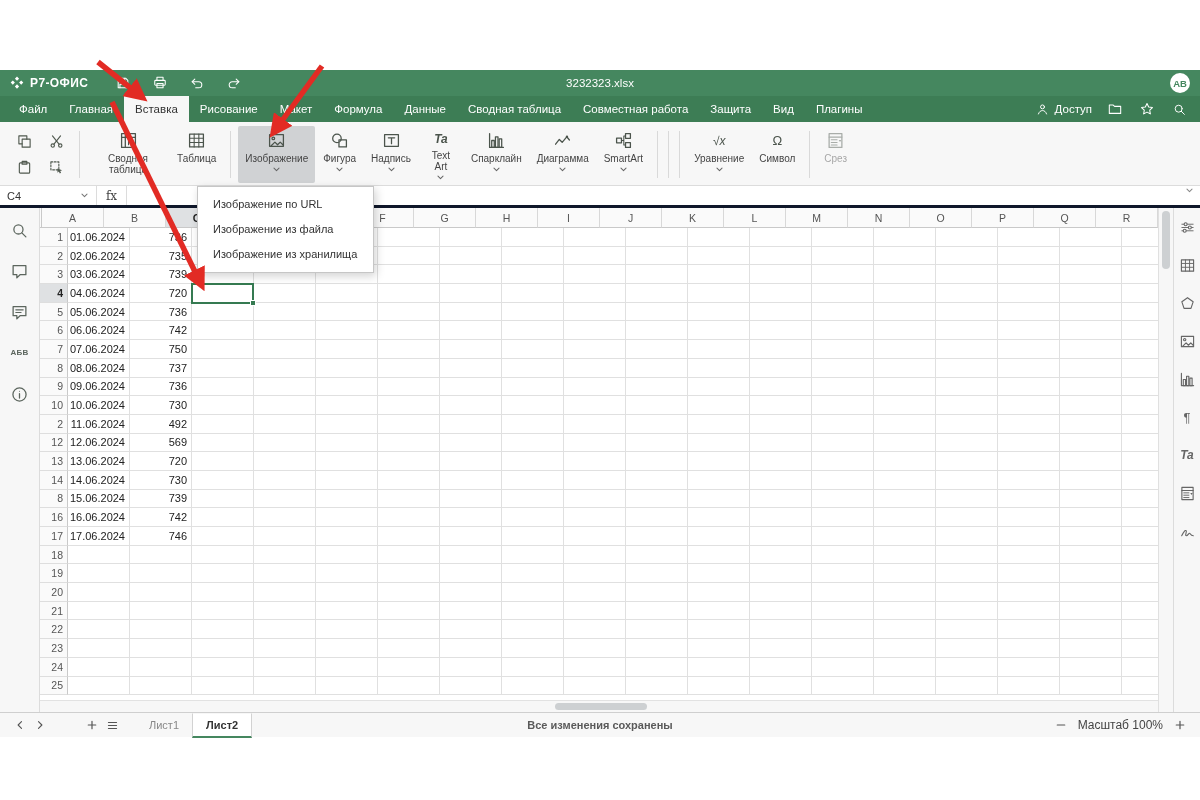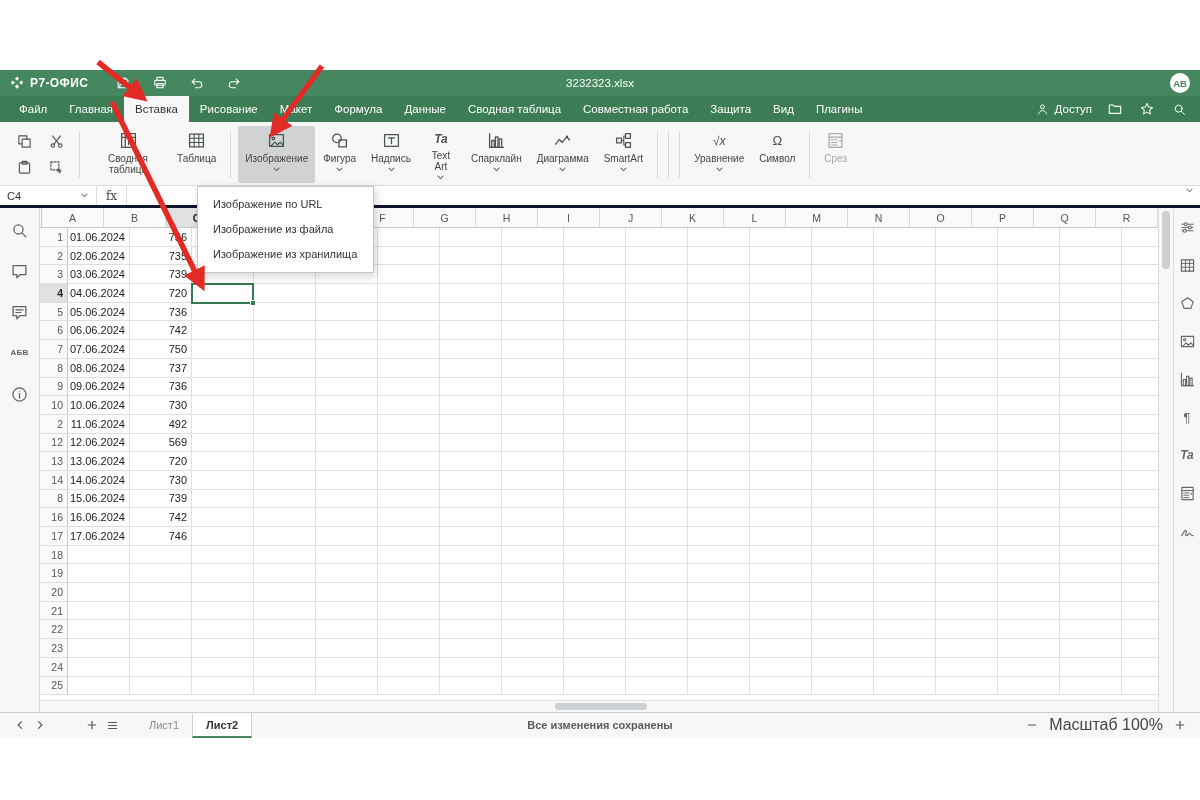--- a/index.html
+++ b/index.html
@@ -90,21 +90,21 @@
   
   .statusbar{height:25px;background:var(--status-bg);border-top:1px solid #cfcfcf;display:flex;align-items:center;position:relative;padding:0 10px;font-size:11px;color:#555;flex:0 0 auto}
   .sbtn{width:20px;height:20px;display:flex;align-items:center;justify-content:center;color:#555;cursor:pointer;border-radius:2px}
   .gapl{margin-left:32px}
   .sheettabs{display:flex;align-items:flex-end;height:25px;margin-left:14px}
   .stab{padding:0 13px;height:25px;line-height:25px;color:#888;cursor:pointer;white-space:nowrap}
   .stab.active{background:#fff;border-left:1px solid #d2d2d2;border-right:1px solid #d2d2d2;border-bottom:2px solid var(--titlebar-green);
                color:#333;font-weight:bold;height:25px;line-height:23px;margin-top:-1px;border-top:1px solid #f7f7f7}
   .status-center{position:absolute;left:50%;transform:translateX(-50%);font-weight:bold;color:#5a5a5a}
   .zoom{margin-left:auto;display:flex;align-items:center;gap:7px;color:#444}
-  .zoomlabel{font-size:16px;color:#444;white-space:nowrap}
+  .zoomlabel{font-size:12px;color:#444;white-space:nowrap}
 
   
   .dropdown{position:absolute;left:197px;top:186px;width:177px;background:#fff;border:1px solid #c6c6c6;
             box-shadow:2px 3px 9px rgba(0,0,0,.18);z-index:40;padding:5px 0}
   .ditem{height:25px;line-height:25px;padding-left:15px;font-size:11px;color:#333;cursor:pointer;white-space:nowrap}
 
   
   .annot{position:absolute;inset:0;z-index:60;pointer-events:none}
 </style>
 </head>

